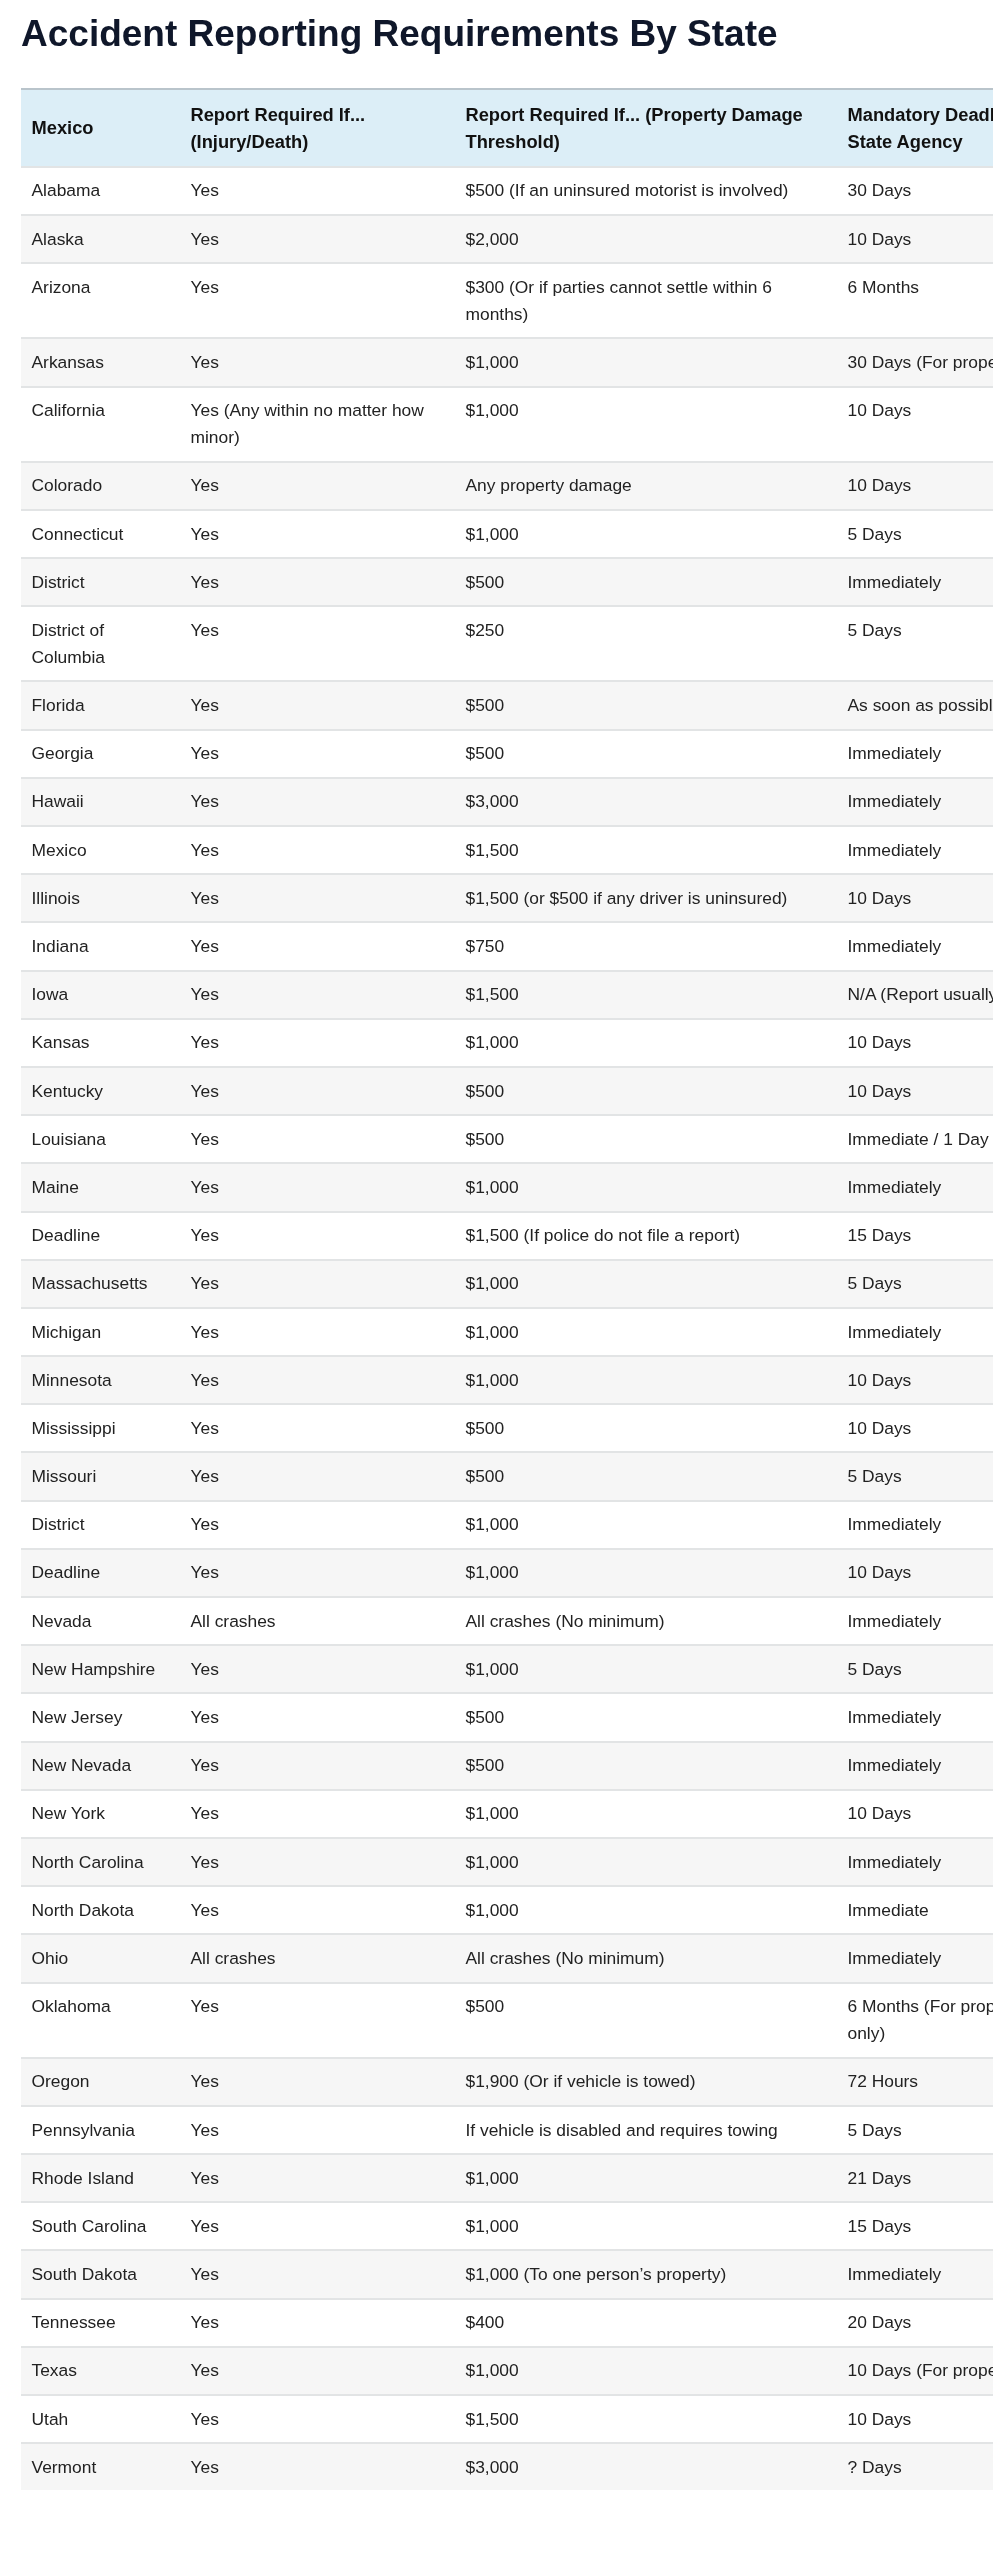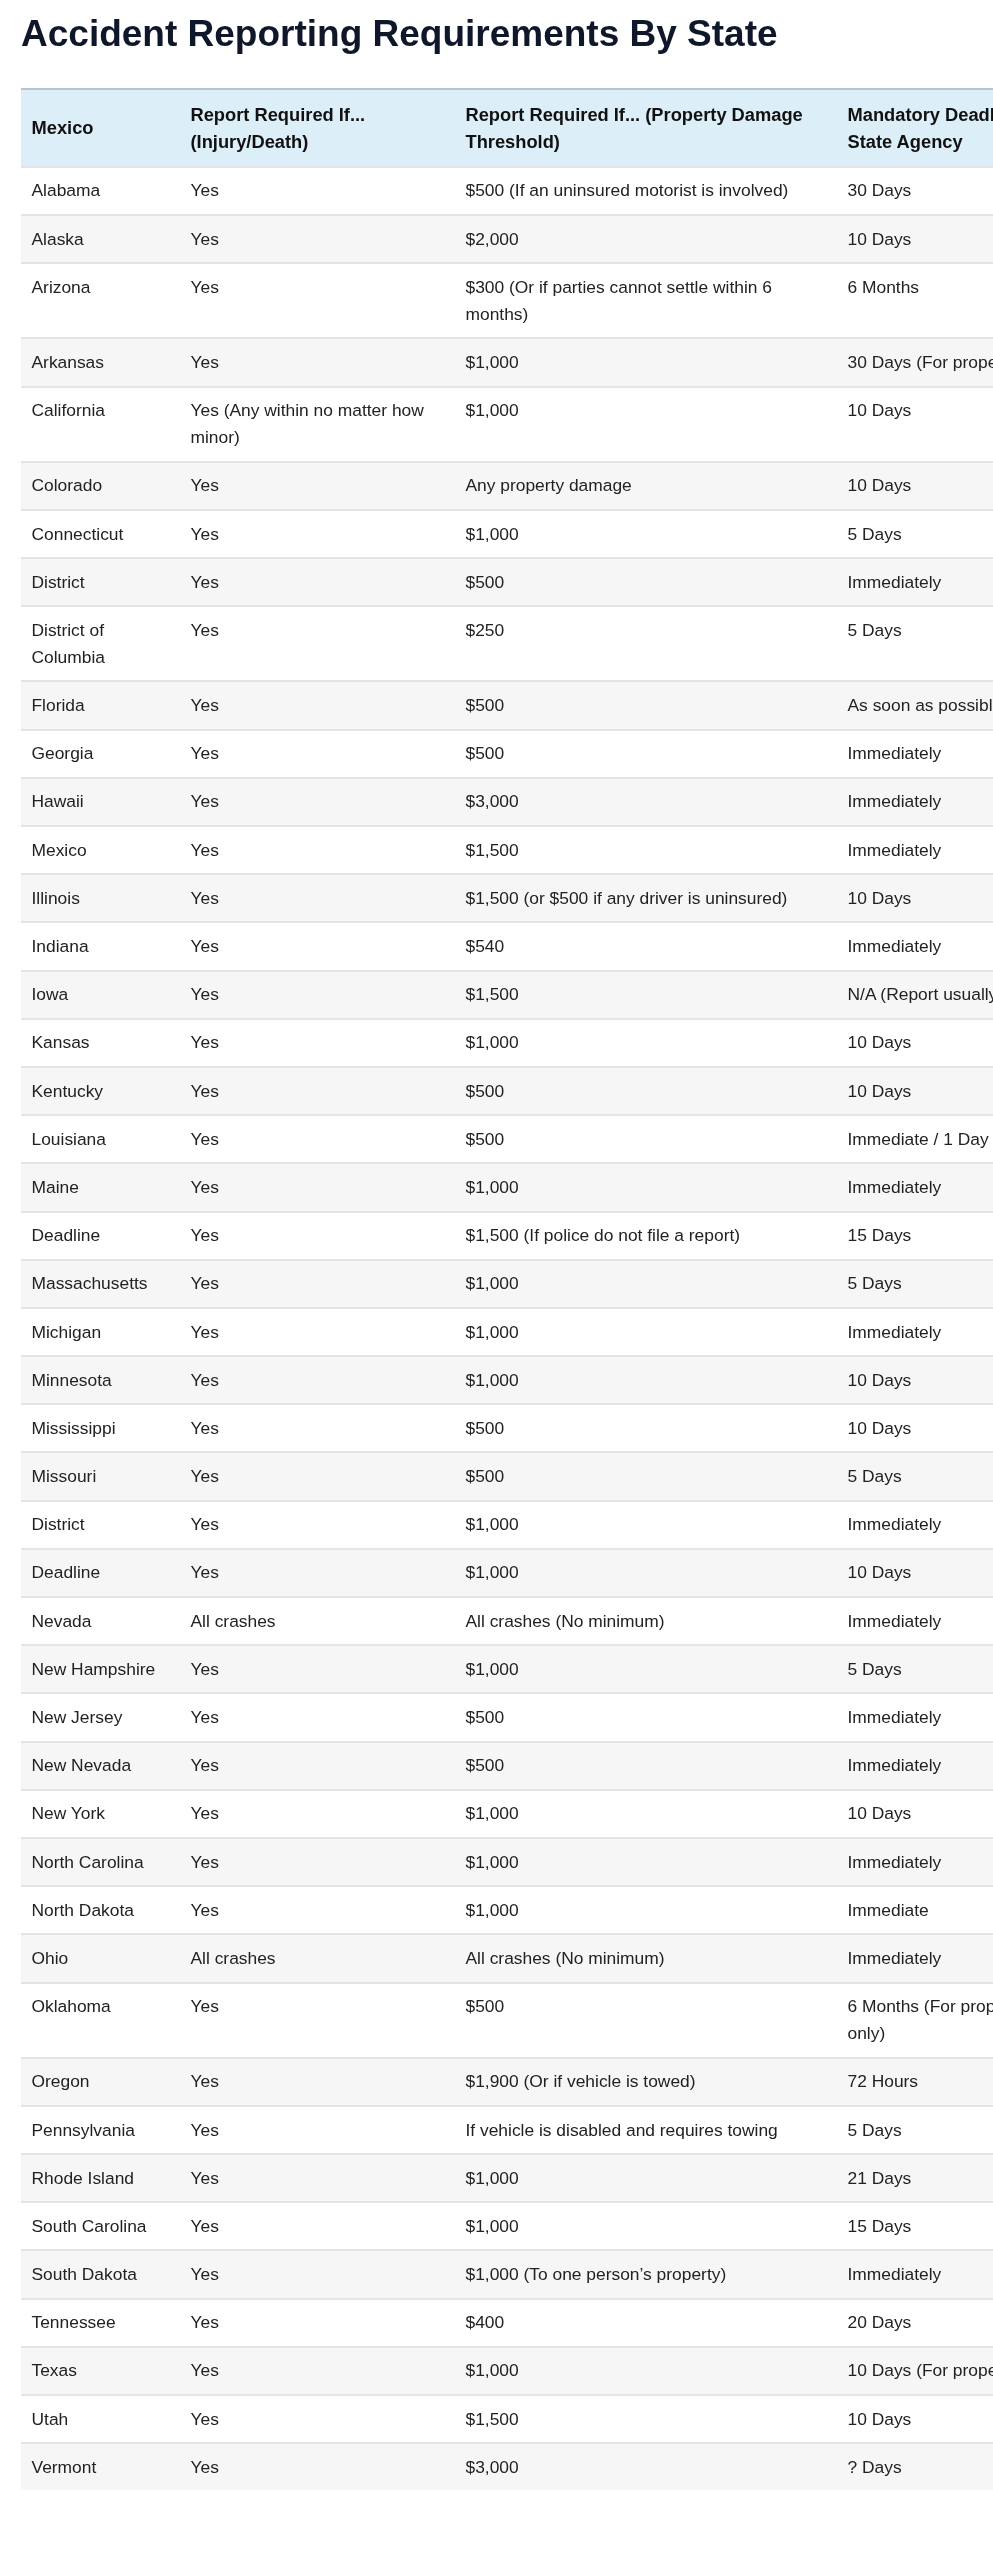--- a/index.html
+++ b/index.html
@@ -214,21 +214,21 @@
     <td>Illinois</td>
     <td>Yes</td>
     <td>$1,500 (or $500 if any driver is uninsured)</td>
     <td class="col4">
             <span class="clip4">10 Days</span>
           </td>
   </tr>
         <tr>
     <td>Indiana</td>
     <td>Yes</td>
-    <td>$540</td>
+    <td>$750</td>
     <td class="col4">
             <span class="clip4">Immediately</span>
           </td>
   </tr>
         <tr>
     <td>Iowa</td>
     <td>Yes</td>
     <td>$1,500</td>
     <td class="col4">
             <span class="clip4">N/A (Report usually police)</span>

